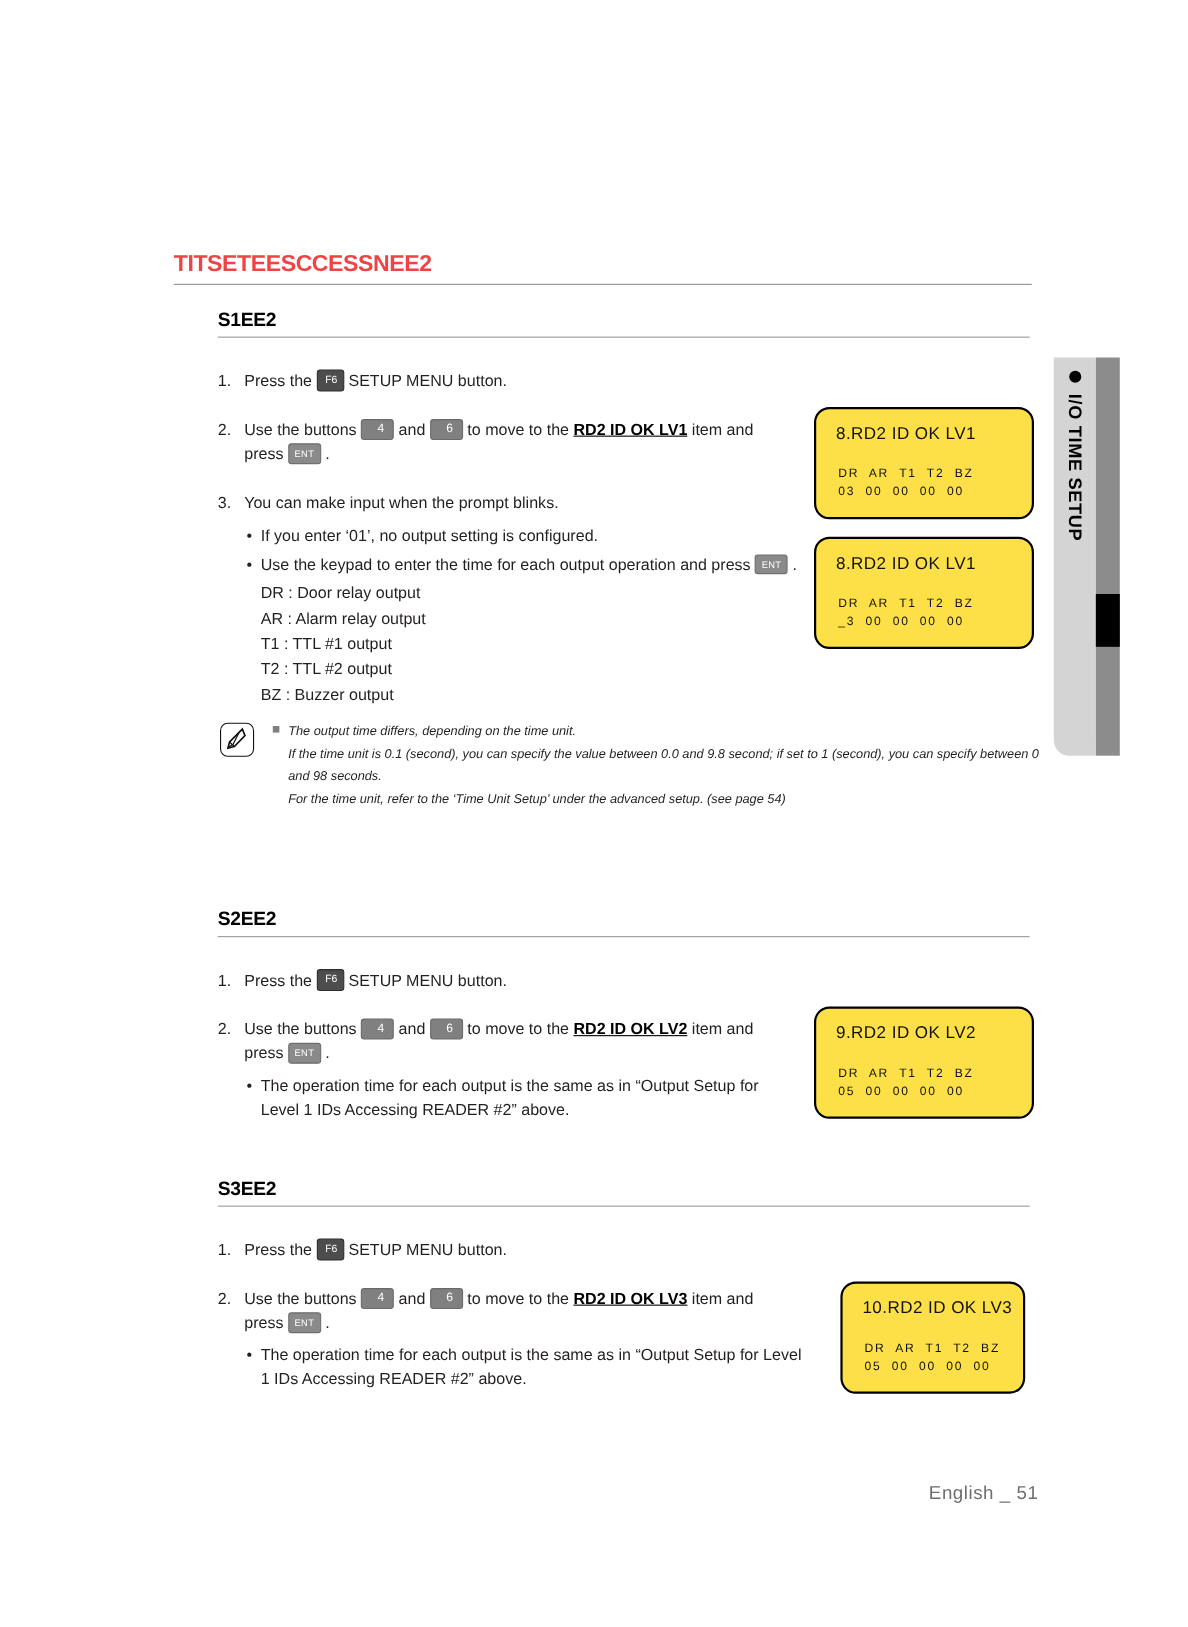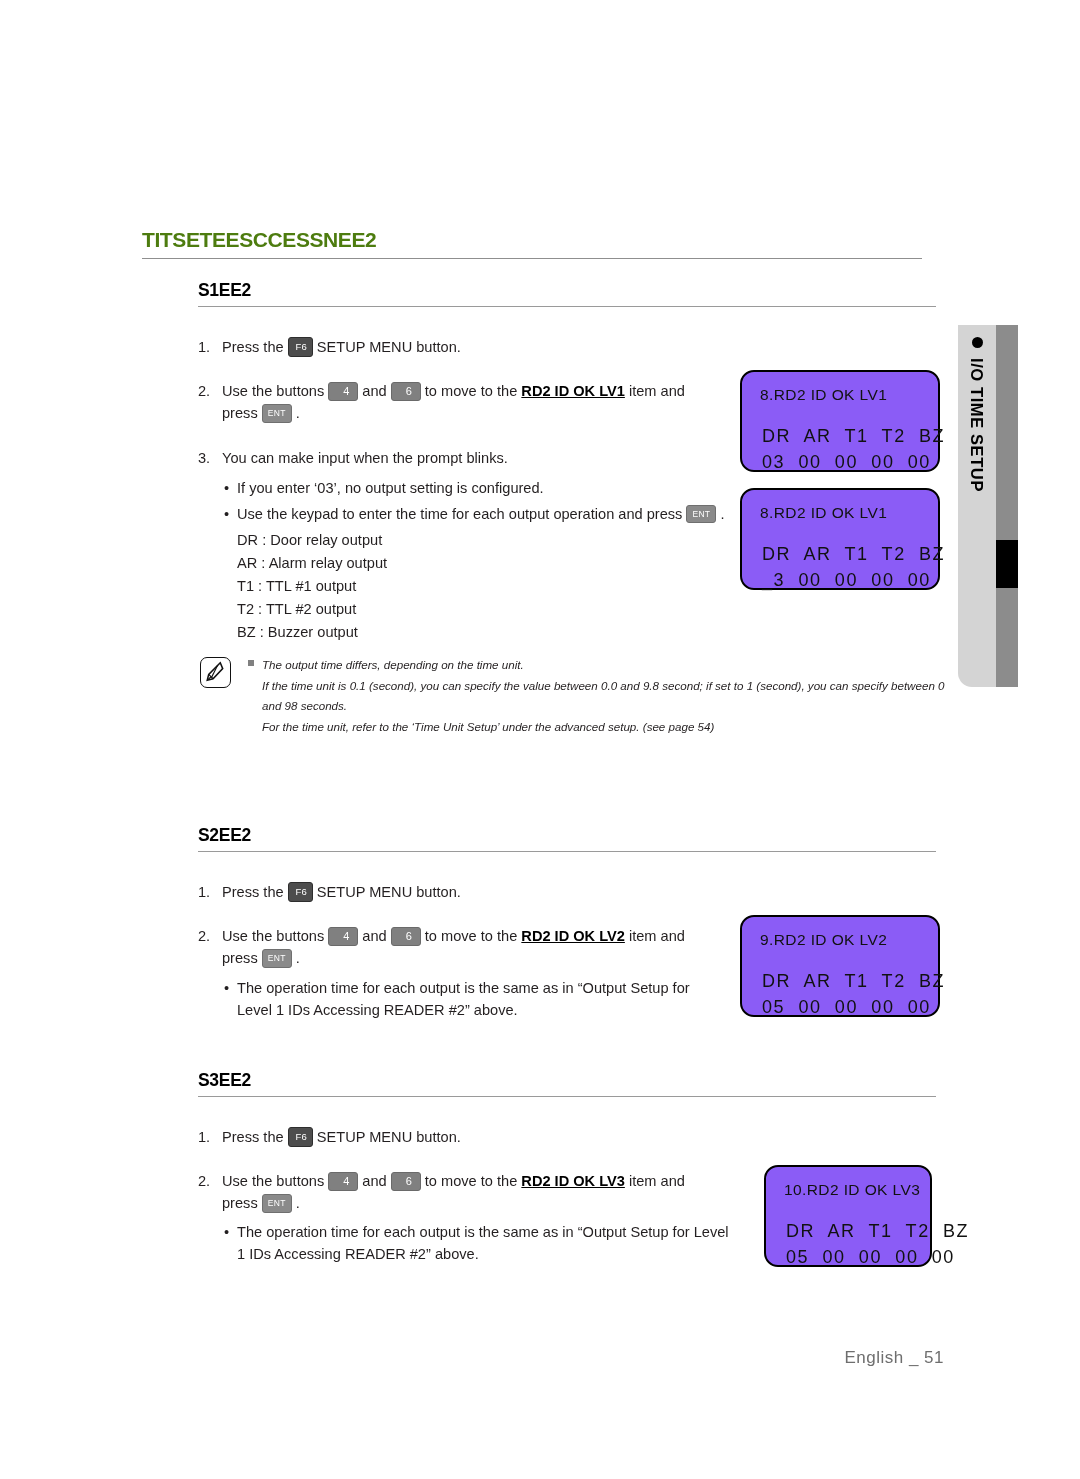--- a/index.html
+++ b/index.html
@@ -75,27 +75,27 @@
     font-size: 16.5px;
     font-weight: bold;
     letter-spacing: 0.6px;
     color: #000;
     line-height: 1;
   }
 
   
   .main-title {
     position: absolute;
-    left: 142px;
+    left: 158px;
     top: 228px;
     width: 780px;
     font-size: 21px;
     font-weight: bold;
     letter-spacing: -0.4px;
-    color: #4d7c0f;
+    color: #ef4444;
   }
   .main-title::after {
     content: "";
     display: block;
     margin-top: 6px;
     border-bottom: 1.5px solid #8f8f8f;
     width: 100%;
   }
 
   
@@ -187,34 +187,34 @@
     padding: 4px 5px;
     letter-spacing: 0.3px;
     border: 1px solid #6f6f6f;
   }
 
   
   .lcd {
     position: absolute;
     border: 2.4px solid #000;
     border-radius: 14px;
-    background: #8b5cf6;
+    background: #fde047;
     box-sizing: border-box;
     padding: 14px 0 12px 0;
   }
   .lcd-title {
     font-size: 15.5px;
     letter-spacing: 0.4px;
     color: #111;
     padding-left: 18px;
     margin-bottom: 20px;
     white-space: pre;
   }
   .lcd-row {
-    font-size: 18px;
+    font-size: 11px;
     letter-spacing: 1.6px;
     color: #111;
     padding-left: 20px;
     white-space: pre;
     line-height: 1.42;
   }
 
   #lcd-1 { left: 740px; top: 370px; width: 200px; height: 102px; }
   #lcd-2 { left: 740px; top: 488px; width: 200px; height: 102px; }
   #lcd-3 { left: 740px; top: 915px; width: 200px; height: 102px; }
@@ -304,21 +304,21 @@
     <span class="step-body"><span>Use the buttons </span><span class="key key-num">4</span><span> and </span><span class="key key-num">6</span><span> to move to the </span><b class="bold">RD2 ID OK LV1</b><span> item and press </span><span class="key key-ent">ENT</span><span> .</span></span>
   </div>
 
   <div class="step" style="left:198px; top:447px; width:520px;">
     <span class="step-num">3.</span>
     <span class="step-body">You can make input when the prompt blinks.</span>
   </div>
 
   <div class="bullet-line" style="left:224px; top:477px; width:500px;">
     <span class="bullet-dot">•</span>
-    <span>If you enter ‘03’, no output setting is configured.</span>
+    <span>If you enter ‘01’, no output setting is configured.</span>
   </div>
 
   <div class="bullet-line" style="left:224px; top:503px; width:520px;">
     <span class="bullet-dot">•</span>
     <span><span>Use the keypad to enter the time for each output operation and press</span> <span class="key key-ent">ENT</span> .</span>
   </div>
 
   <div class="plain-line" style="left:237px; top:529px;">DR : Door relay output</div>
   <div class="plain-line" style="left:237px; top:552px;">AR : Alarm relay output</div>
   <div class="plain-line" style="left:237px; top:575px;">T1 : TTL #1 output</div>

